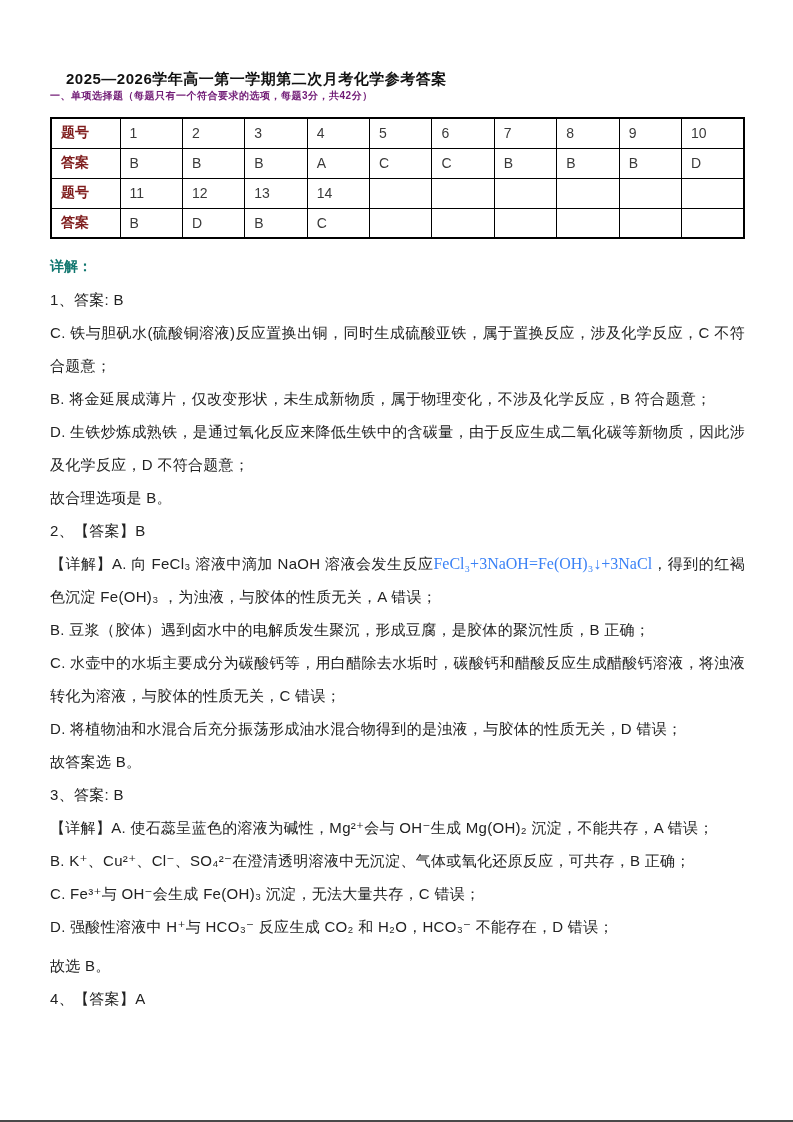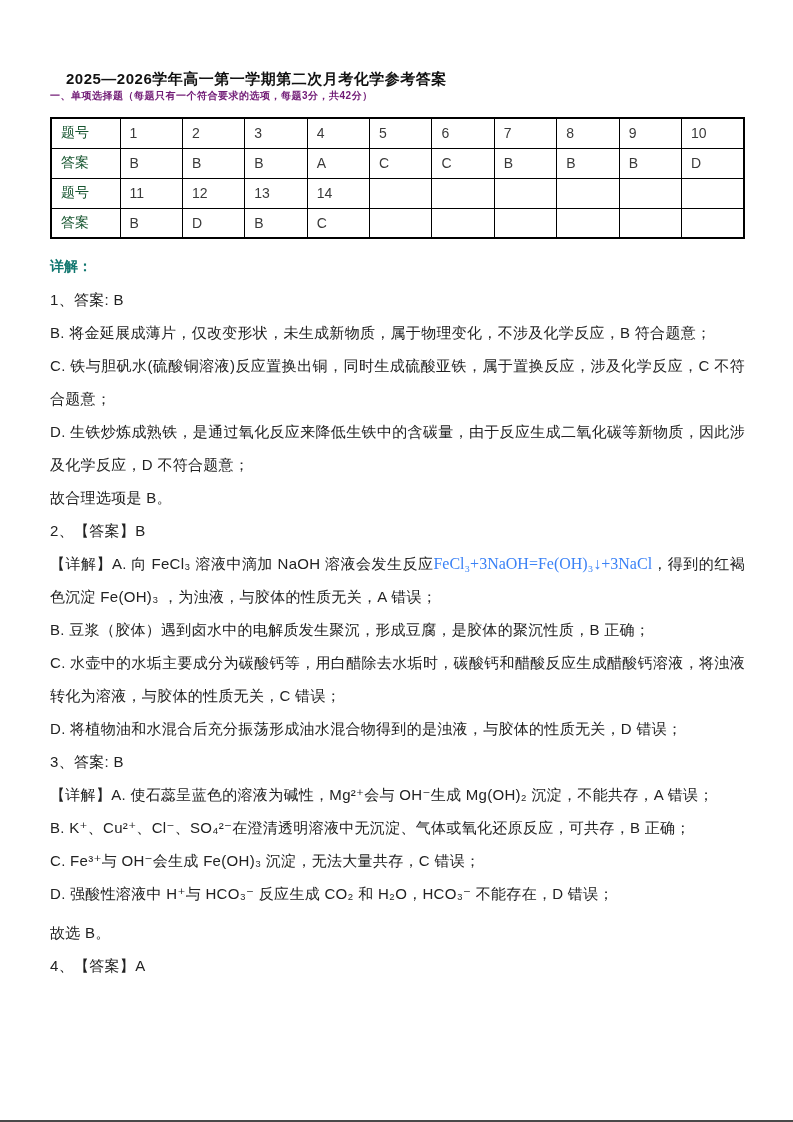--- a/index.html
+++ b/index.html
@@ -41,22 +41,22 @@
     border: 1.6px solid #000;
     height: 30px;
     font-size: 14px;
     text-align: left;
     vertical-align: middle;
     padding-left: 9px;
     font-weight: normal;
     color: #3a3a3a;
   }
   table.answer-table th {
-    font-weight: normal;
-    color: #14532d;
+    font-weight: bold;
+    color: #7f1d1d;
     width: 69px;
   }
   table.answer-table { border: 2px solid #000; }
   .detail-label {
     margin-top: 11px;
     font-weight: bold;
     font-size: 14px;
     color: #0f766e;
     line-height: 33px;
   }
@@ -144,30 +144,31 @@
           <td></td>
           <td></td>
           <td></td>
         </tr>
       </tbody>
     </table>
 
     <div class="detail-label">详解：</div>
 
     <p class="para">1、答案: B</p>
+    <p class="para">C. 铁与胆矾水(硫酸铜溶液)反应置换出铜，同时生成硫酸亚铁，属于置换反应，涉及化学反应，C 不符合题意；</p>
     <p class="para">B. 将金延展成薄片，仅改变形状，未生成新物质，属于物理变化，不涉及化学反应，B 符合题意；</p>
-    <p class="para">C. 铁与胆矾水(硫酸铜溶液)反应置换出铜，同时生成硫酸亚铁，属于置换反应，涉及化学反应，C 不符合题意；</p>
     <p class="para">D. 生铁炒炼成熟铁，是通过氧化反应来降低生铁中的含碳量，由于反应生成二氧化碳等新物质，因此涉及化学反应，D 不符合题意；</p>
     <p class="para">故合理选项是 B。</p>
 
     <p class="para">2、【答案】B</p>
     <p class="para"><span>【详解】A. 向 FeCl₃ 溶液中滴加 NaOH 溶液会发生反应</span><span class="formula">FeCl₃+3NaOH=Fe(OH)₃↓+3NaCl</span><span>，得到的红褐色沉淀 Fe(OH)₃ ，为浊液，与胶体的性质无关，A 错误；</span></p>
     <p class="para">B. 豆浆（胶体）遇到卤水中的电解质发生聚沉，形成豆腐，是胶体的聚沉性质，B 正确；</p>
     <p class="para">C. 水壶中的水垢主要成分为碳酸钙等，用白醋除去水垢时，碳酸钙和醋酸反应生成醋酸钙溶液，将浊液转化为溶液，与胶体的性质无关，C 错误；</p>
     <p class="para">D. 将植物油和水混合后充分振荡形成油水混合物得到的是浊液，与胶体的性质无关，D 错误；</p>
+    <p class="para">故答案选 B。</p>
 
     <p class="para">3、答案: B</p>
     <p class="para">【详解】A. 使石蕊呈蓝色的溶液为碱性，Mg²⁺会与 OH⁻生成 Mg(OH)₂ 沉淀，不能共存，A 错误；</p>
     <p class="para">B. K⁺、Cu²⁺、Cl⁻、SO₄²⁻在澄清透明溶液中无沉淀、气体或氧化还原反应，可共存，B 正确；</p>
     <p class="para">C. Fe³⁺与 OH⁻会生成 Fe(OH)₃ 沉淀，无法大量共存，C 错误；</p>
     <p class="para">D. 强酸性溶液中 H⁺与 HCO₃⁻ 反应生成 CO₂ 和 H₂O，HCO₃⁻ 不能存在，D 错误；</p>
     <p class="para gap-before">故选 B。</p>
 
     <p class="para">4、【答案】A</p>
 

